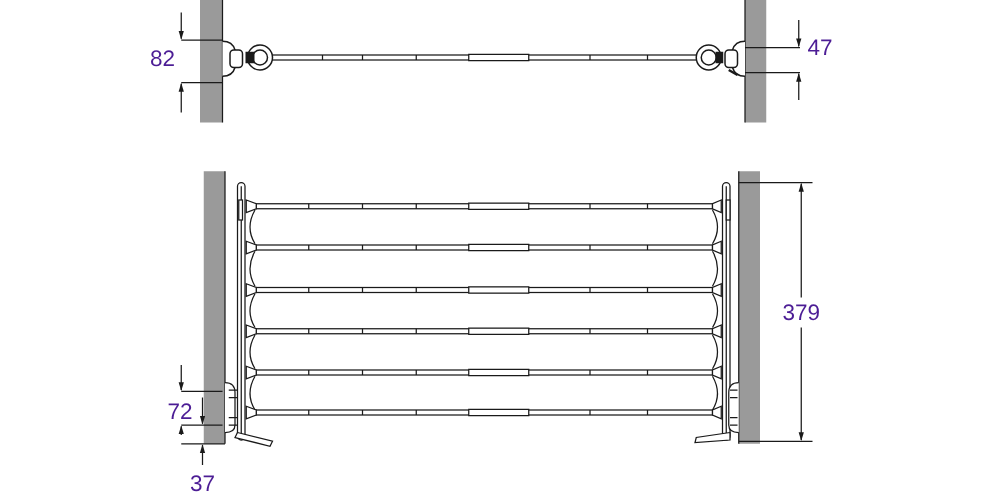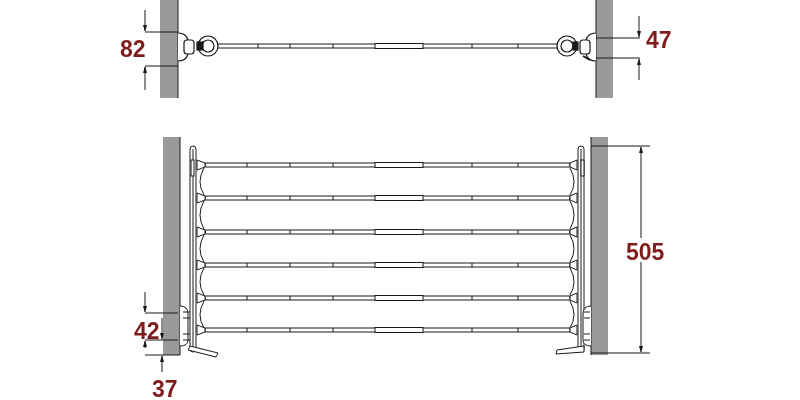--- a/index.html
+++ b/index.html
@@ -1,20 +1,20 @@
 <!DOCTYPE html>
 <html><head>
   <meta charset="utf-8">
   <style>
     html, body { margin: 0; padding: 0; background: #ffffff; }
     body { width: 800px; height: 400px; overflow: hidden; position: relative;
            font-family: "Liberation Sans", sans-serif; }
     #canvas { position: absolute; left: 0; top: 0; width: 800px; height: 400px; }
     .dim-label { position: absolute; font-family: "Liberation Sans", sans-serif;
-                 font-weight: bold; font-size: 23px; color: #7f1d1d; line-height: 1; }
+                 font-weight: normal; font-size: 18px; color: #4c1d95; line-height: 1; }
   </style>
 </head>
 <body>
 
 <svg id="canvas" viewBox="0 0 800 400" xmlns="http://www.w3.org/2000/svg">
   <defs>
     <marker id="arr" viewBox="0 0 10 10" refX="9" refY="5" markerWidth="7" markerHeight="9" orient="auto-start-reverse">
       <path d="M0,2 L10,5 L0,8 z" fill="#1a1a1a"></path>
     </marker>
   </defs>
@@ -198,15 +198,15 @@
       <line x1="145" y1="292" x2="145" y2="312" marker-end="url(#arr)"></line>
       <line x1="162" y1="318" x2="162" y2="339" marker-end="url(#arr)"></line>
       <line x1="145" y1="348" x2="145" y2="341" marker-end="url(#arr)"></line>
       <line x1="162" y1="372" x2="162" y2="356" marker-end="url(#arr)"></line>
     </g>
   </g>
 </svg>
 
 <div class="dim-label" style="left:120px; top:38px;">82</div>
 <div class="dim-label" style="left:646px; top:29px;">47</div>
-<div class="dim-label" style="left:626px; top:241px;">505</div>
-<div class="dim-label" style="left:134px; top:320px;">42</div>
+<div class="dim-label" style="left:626px; top:241px;">379</div>
+<div class="dim-label" style="left:134px; top:320px;">72</div>
 <div class="dim-label" style="left:152px; top:378px;">37</div>
 
 </body></html>

